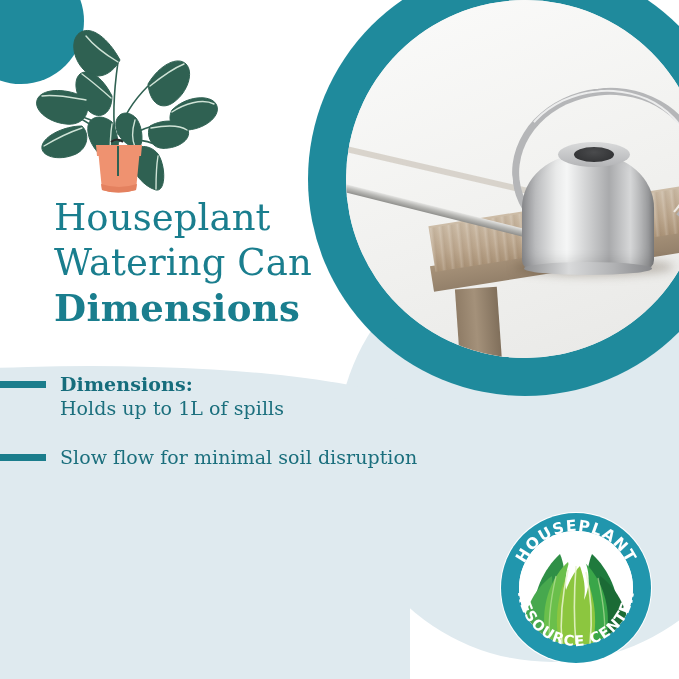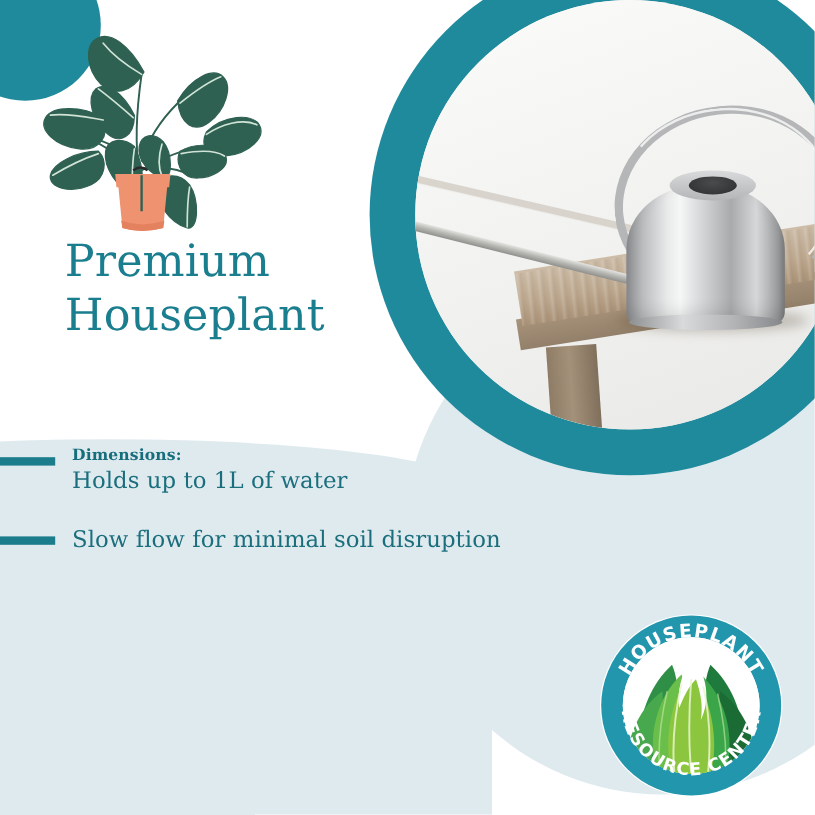--- a/index.html
+++ b/index.html
@@ -259,21 +259,21 @@
     left: 0;
     top: 9px;
     width: 46px;
     height: 7px;
     background: #1b7d8c;
   }
   .feature-heading {
     display: block;
     color: #166d7c;
     font-weight: 700;
-    font-size: 13px;
+    font-size: 19px;
     line-height: 1.28;
     letter-spacing: .1px;
   }
   .feature-text {
     display: block;
     color: #1b6f7d;
     font-size: 19px;
     line-height: 1.32;
     letter-spacing: .05px;
   }
@@ -361,30 +361,31 @@
 
       <path d="M90 135 L132 135 L128 176 Q110 181 94 176 Z" fill="#ef9270"></path>
       <path d="M88 131 L134 131 L133 142 L89 142 Z" fill="#ef9270"></path>
       <path d="M93 170 Q111 176 129 170 L128 176 Q110 181 94 176 Z" fill="#e4815f"></path>
       <path d="M110 132 L110 162" stroke="#2f6152" stroke-width="2" fill="none"></path>
       <path d="M103 128 q6 -5 12 0" stroke="#2a2a2a" stroke-width="2" fill="none"></path>
     </svg>
   </div>
 
   <div class="headline">
-    <span class="line">Premium</span>
     <span class="line">Houseplant</span>
+    <span class="line">Watering Can</span>
+    <span class="line strong">Dimensions</span>
   </div>
 
   <div class="features">
 
     <div class="feature">
       <span class="dash"></span>
       <span class="feature-heading">Dimensions:</span>
-      <span class="feature-text">Holds up to 1L of water</span>
+      <span class="feature-text">Holds up to 1L of spills</span>
     </div>
 
 
 
     <div class="feature">
       <span class="dash"></span>
       <span class="feature-text">Slow flow for minimal soil disruption</span>
     </div>
 
   </div>

